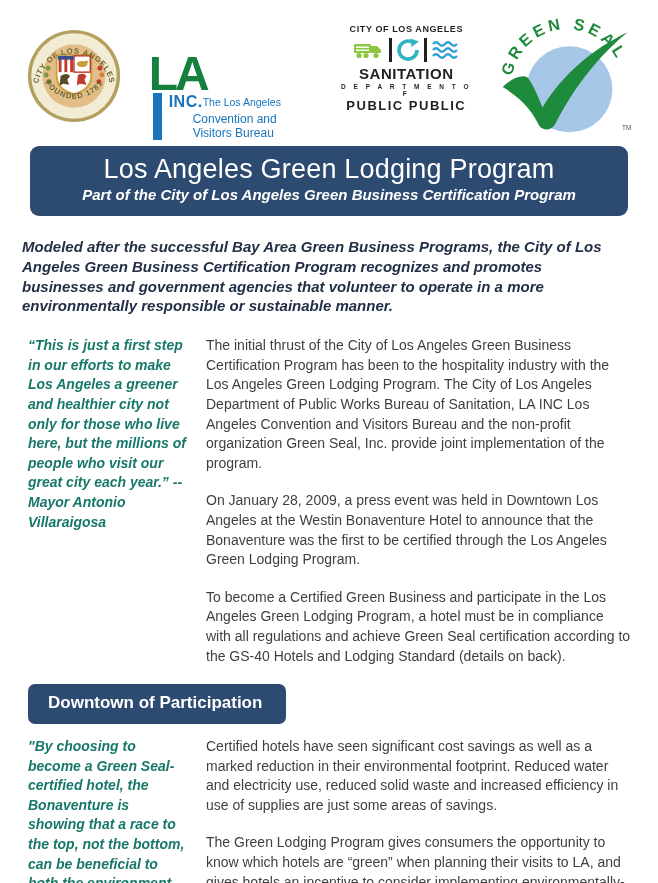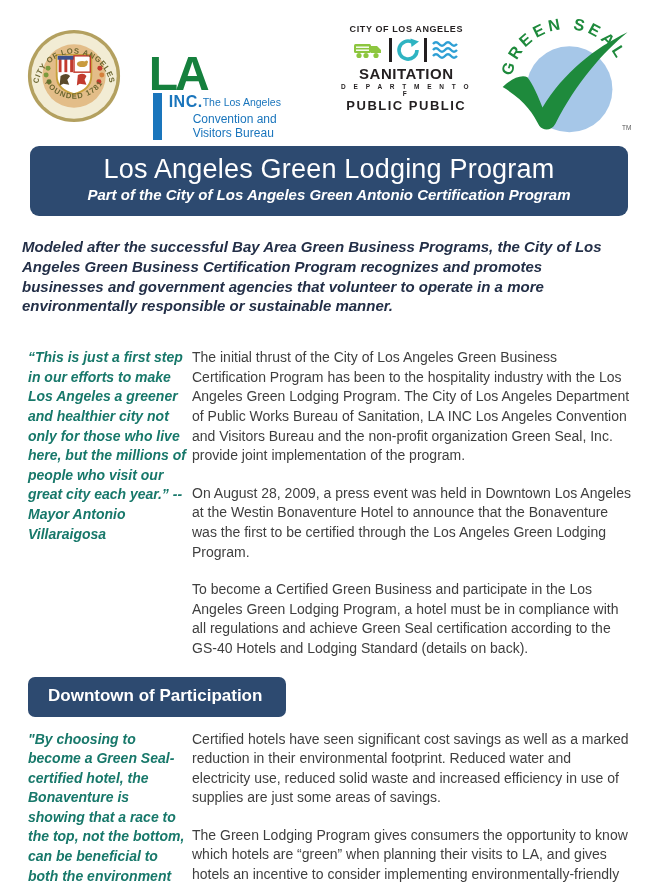--- a/index.html
+++ b/index.html
@@ -27,21 +27,21 @@
 
   
   .banner { margin:4px 30px 0 30px; background:#2d4a70; border-radius:9px; text-align:center; padding:8px 10px 13px; }
   .banner-title { color:#ffffff; font-size:27px; font-weight:normal; letter-spacing:0.2px; }
   .banner-sub { color:#ffffff; font-size:15px; font-style:italic; font-weight:bold; margin-top:1px; }
 
   
   .intro { margin:21px 30px 0 22px; font-style:italic; font-weight:bold; color:#232f47; font-size:15px; line-height:1.32; }
 
   
-  .cols { display:grid; grid-template-columns:158px 1fr; column-gap:6px; margin:32px 26px 0 28px; }
+  .cols { display:grid; grid-template-columns:158px 1fr; column-gap:20px; margin:20px 26px 0 28px; }
   .quote { color:#17786a; font-style:italic; font-weight:bold; font-size:14px; line-height:1.4; }
   .bodycol p { font-size:14px; color:#3f3f3f; line-height:1.4; margin-bottom:18px; }
 
   
   .benefits-btn { display:inline-block; margin:0 0 0 28px; background:#2d4a70; color:#ffffff; font-weight:bold; font-size:17px; padding:9px 24px 11px 20px; border-radius:7px; }
 
   .cols.second { margin-top:13px; }
 
   svg text { font-family:"Liberation Sans", sans-serif; }
 </style>
@@ -148,32 +148,32 @@
         <textPath href="#gsArc" startOffset="50%" text-anchor="middle">GREEN SEAL</textPath>
       </text>
       <text x="119" y="106" font-size="6" fill="#555555">TM</text>
     </svg>
   </div>
 </div>
 
 
 <div class="banner">
   <div class="banner-title">Los Angeles Green Lodging Program</div>
-  <div class="banner-sub">Part of the City of Los Angeles Green Antonio Certification Program</div>
+  <div class="banner-sub">Part of the City of Los Angeles Green Business Certification Program</div>
 </div>
 
 
 <p class="intro">Modeled after the successful Bay Area Green Business Programs, the City of Los Angeles Green Business Certification Program recognizes and promotes businesses and government agencies that volunteer to operate in a more environmentally responsible or sustainable manner.</p>
 
 
 <div class="cols">
   <div class="quote">“This is just a first step in our efforts to make Los Angeles a greener and healthier city not only for those who live here, but the millions of people who visit our great city each year.” --Mayor Antonio Villaraigosa</div>
   <div class="bodycol">
     <p>The initial thrust of the City of Los Angeles Green Business Certification Program has been to the hospitality industry with the Los Angeles Green Lodging Program. The City of Los Angeles Department of Public Works Bureau of Sanitation, LA INC Los Angeles Convention and Visitors Bureau and the non-profit organization Green Seal, Inc. provide joint implementation of the program.</p>
-    <p>On August 28, 2009, a press event was held in Downtown Los Angeles at the Westin Bonaventure Hotel to announce that the Bonaventure was the first to be certified through the Los Angeles Green Lodging Program.</p>
+    <p>On January 28, 2009, a press event was held in Downtown Los Angeles at the Westin Bonaventure Hotel to announce that the Bonaventure was the first to be certified through the Los Angeles Green Lodging Program.</p>
     <p>To become a Certified Green Business and participate in the Los Angeles Green Lodging Program, a hotel must be in compliance with all regulations and achieve Green Seal certification according to the GS-40 Hotels and Lodging Standard (details on back).</p>
   </div>
 </div>
 
 
 <div class="benefits-btn">Downtown of Participation</div>
 
 
 <div class="cols second">
   <div class="quote">"By choosing to become a Green Seal-certified hotel, the  Bonaventure is showing that a race to the top, not the bottom, can be beneficial to both the environment and to the company's bottom line.” --Councilmember Richard Alarcón.</div>

